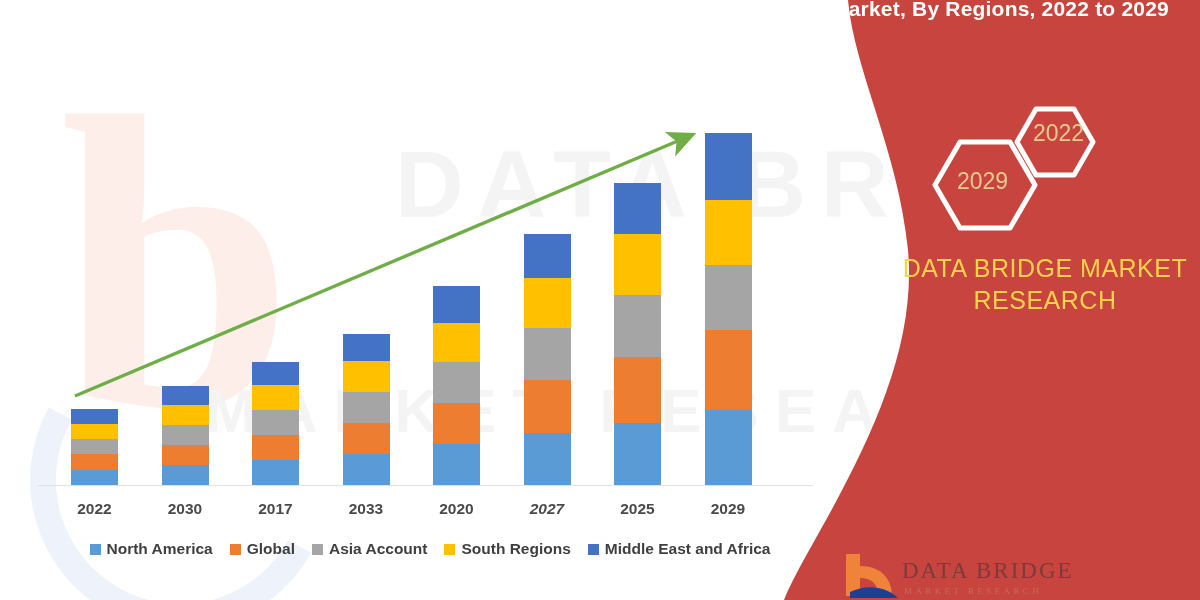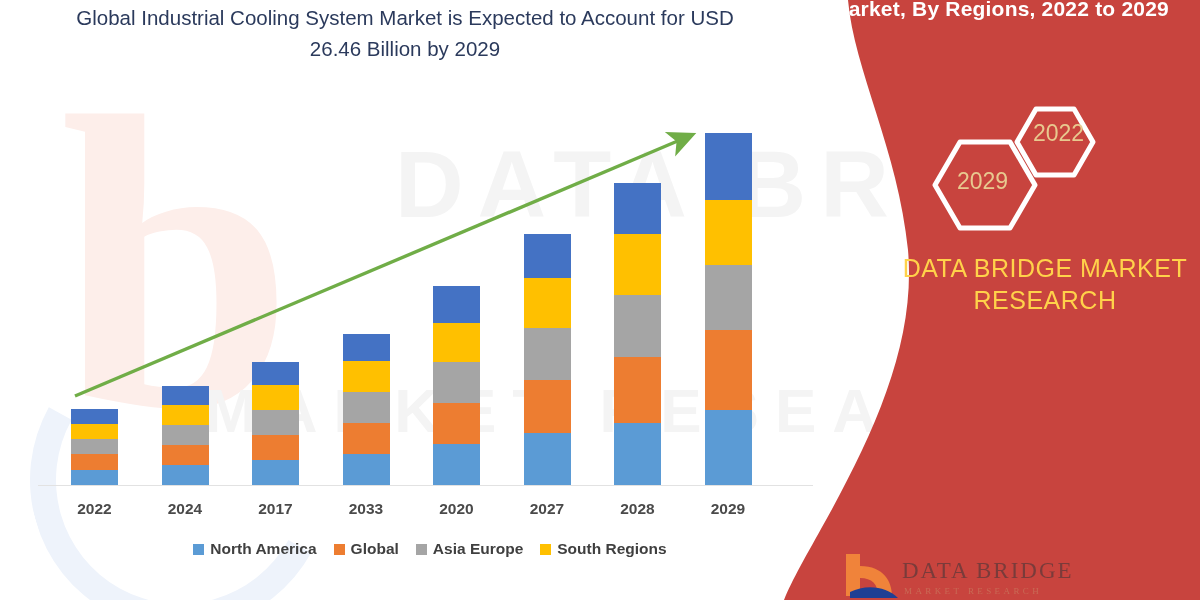--- a/index.html
+++ b/index.html
@@ -167,21 +167,20 @@
 </head>
 <body>
 
 <div id="stage">
 
   <div class="wm-b">b</div>
   <div class="wm-swoosh"></div>
   <div class="wm-word wm-databridge">DATA BRIDGE</div>
   <div class="wm-word wm-marketres">MARKET RESEARCH</div>
 
-  <div class="chart-title">Global Industrial Cooling System Market is Expected to Account for USD 26.46 Billion by 2029</div>
 
   <div class="plot">
     <div class="axis-line"></div>
     <div id="bars">
         <div class="bar" style="left: 71px; width: 47px; bottom: 115px;">
           <div class="seg" style="height: 15.2986px; background: rgb(68, 114, 196);"></div>
           <div class="seg" style="height: 15.0325px; background: rgb(255, 192, 0);"></div>
           <div class="seg" style="height: 15.0325px; background: rgb(165, 165, 165);"></div>
           <div class="seg" style="height: 15.2986px; background: rgb(237, 125, 49);"></div>
           <div class="seg" style="height: 15.2986px; background: rgb(91, 155, 213);"></div>
@@ -239,46 +238,50 @@
     <svg class="arrow-svg" viewBox="0 0 820 600">
       <defs>
         <marker id="ah" markerWidth="9" markerHeight="9" refX="3.2" refY="4.5" orient="auto">
           <path d="M0,0.6 L8.4,4.5 L0,8.4 L2.1,4.5 Z" fill="#70AD47"></path>
         </marker>
       </defs>
       <line x1="75" y1="396" x2="680" y2="140" stroke="#70AD47" stroke-width="3.4" marker-end="url(#ah)"></line>
     </svg>
     <div id="xticks">
         <div class="xtick" style="left: 54.5px;">2022</div>
-        <div class="xtick" style="left: 145px;">2024</div>
+        <div class="xtick" style="left: 145px;">2030</div>
         <div class="xtick" style="left: 235.5px;">2017</div>
         <div class="xtick" style="left: 326px;">2033</div>
         <div class="xtick" style="left: 416.5px;">2020</div>
-        <div class="xtick" style="left: 507px;">2027</div>
-        <div class="xtick" style="left: 597.5px;">2028</div>
+        <div class="xtick" style="left: 507px; font-style: italic;">2027</div>
+        <div class="xtick" style="left: 597.5px;">2025</div>
         <div class="xtick" style="left: 688px;">2029</div>
       </div>
   </div>
 
   <div class="legend" id="legend">
       <div class="legend-item">
         <span class="legend-swatch" style="background: rgb(91, 155, 213);"></span>
         <span class="legend-label">North America</span>
       </div>
       <div class="legend-item">
         <span class="legend-swatch" style="background: rgb(237, 125, 49);"></span>
         <span class="legend-label">Global</span>
       </div>
       <div class="legend-item">
         <span class="legend-swatch" style="background: rgb(165, 165, 165);"></span>
-        <span class="legend-label">Asia Europe</span>
+        <span class="legend-label">Asia Account</span>
       </div>
       <div class="legend-item">
         <span class="legend-swatch" style="background: rgb(255, 192, 0);"></span>
         <span class="legend-label">South Regions</span>
+      </div>
+      <div class="legend-item">
+        <span class="legend-swatch" style="background: rgb(68, 114, 196);"></span>
+        <span class="legend-label">Middle East and Africa</span>
       </div>
     </div>
 
   <div class="red-panel">
     <svg width="420" height="600" viewBox="0 0 420 600">
       <path d="M 68 0 C 74 70, 118 150, 128 250 C 136 340, 96 430, 46 520 C 26 556, 12 580, 4 600 L 420 600 L 420 0 Z" fill="#C8443E"></path>
     </svg>
   </div>
 
   <div class="panel-title">Market, By Regions, 2022 to 2029</div>

